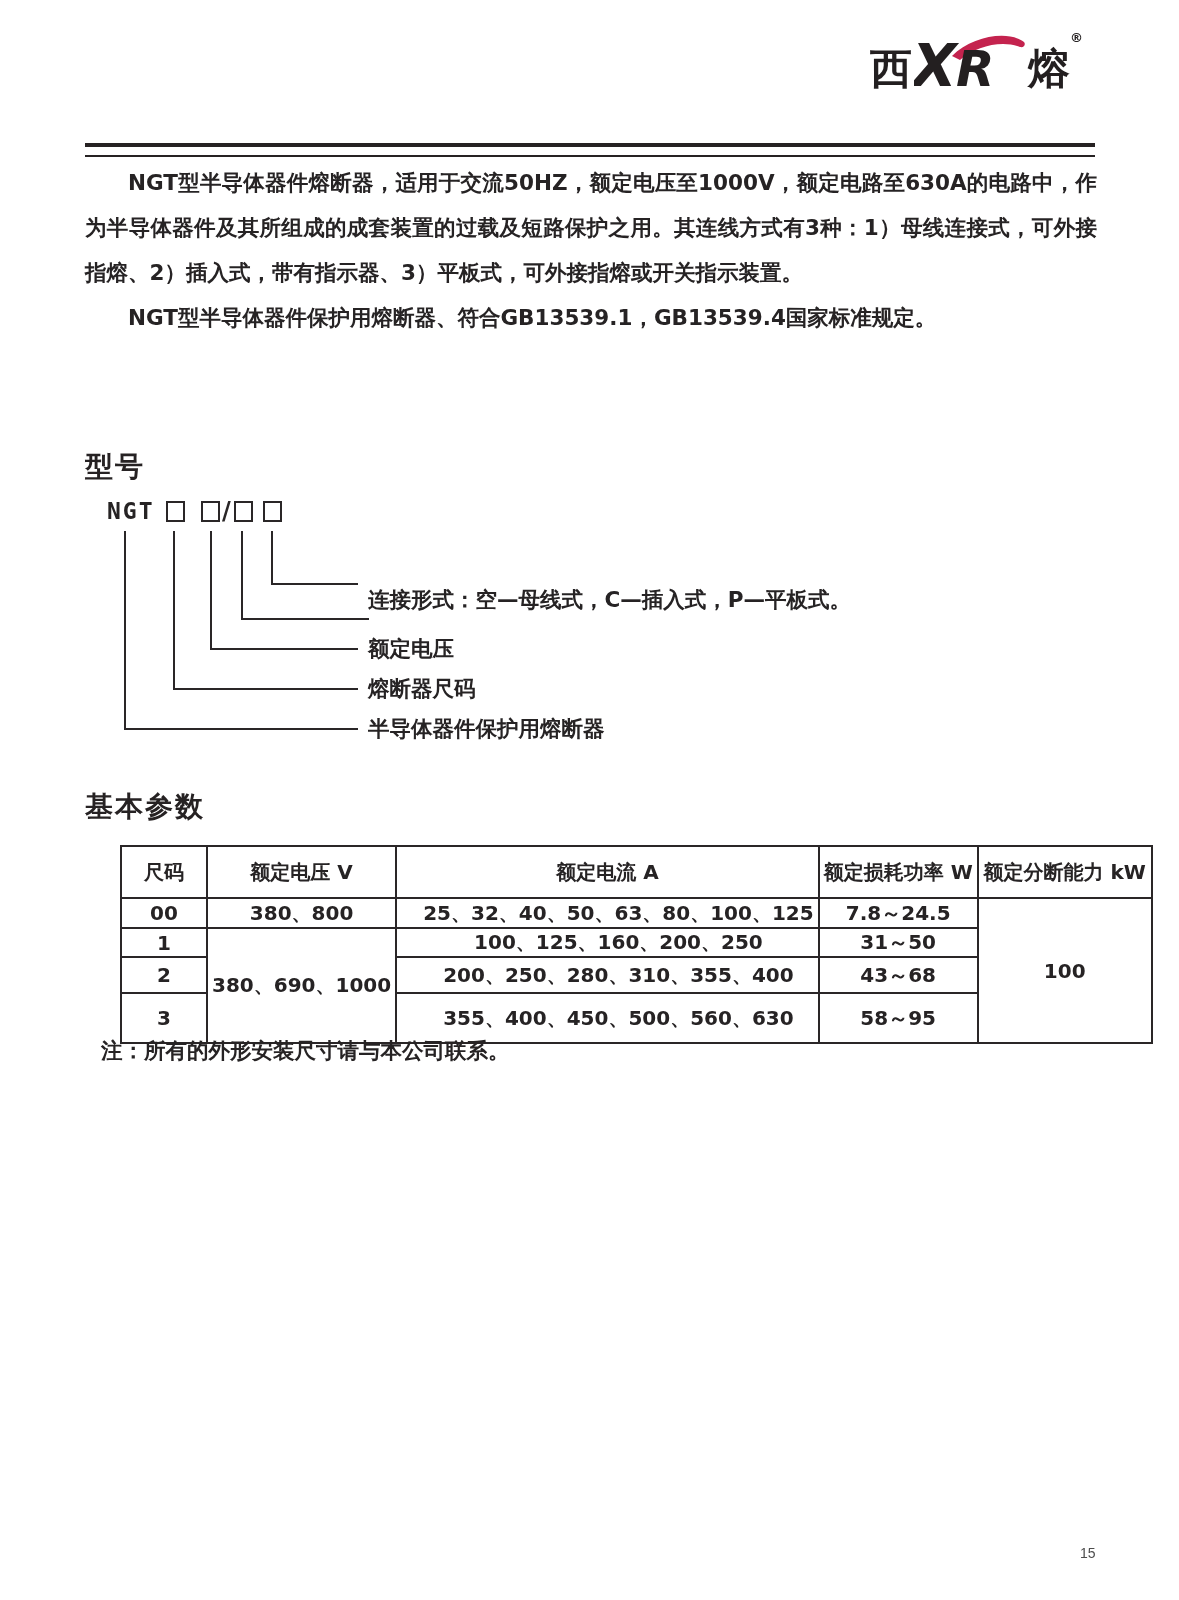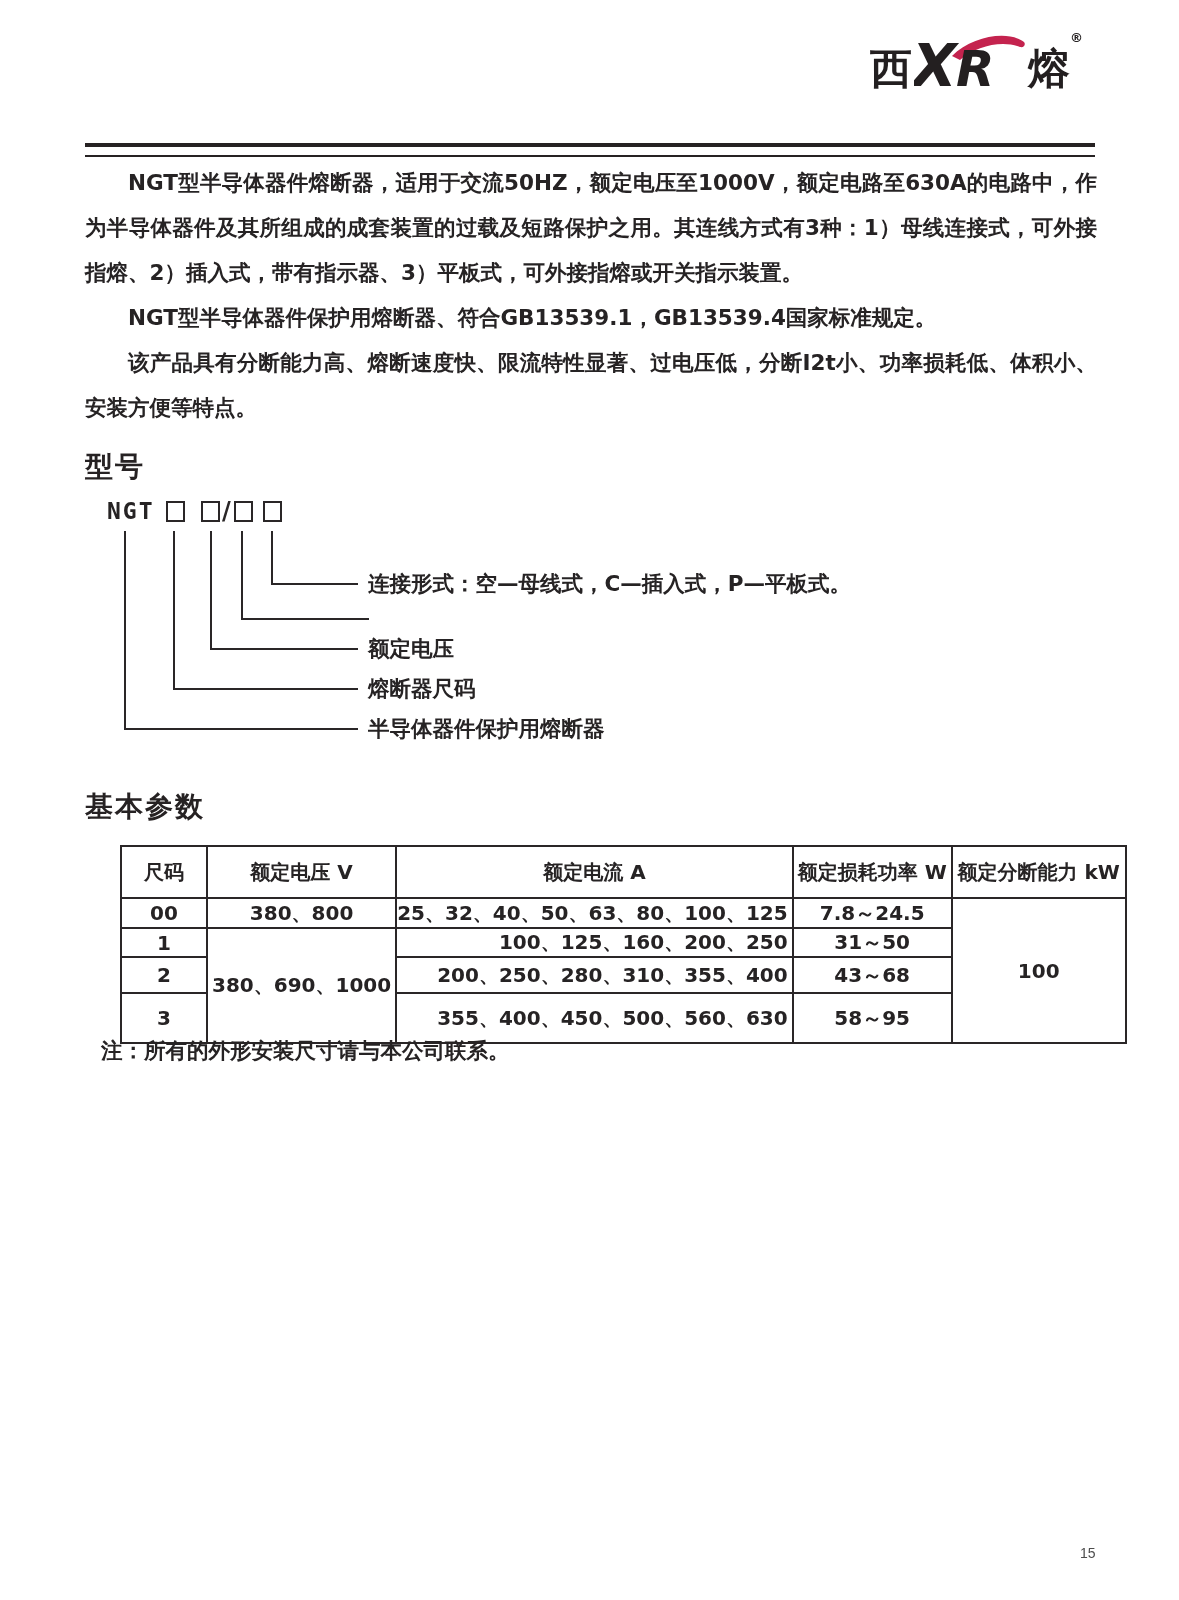--- a/index.html
+++ b/index.html
@@ -69,21 +69,21 @@
     position:absolute;left:120px;top:845px;
     border-collapse:collapse;table-layout:fixed;
     font-size:20px;font-weight:700;color:#262324;
   }
   .params-table td,.params-table th{
     border:2px solid #2a2627;
     text-align:center;vertical-align:middle;
     padding:0 4px;overflow:hidden;white-space:nowrap;
   }
   .params-table th{font-weight:700;height:50px;}
-  .params-table td.cur{text-align:right;padding-left:0;margin-left:36px;}
+  .params-table td.cur{text-align:center;padding-left:26px;margin-left:36px;}
   .r0 td{height:28px;}
   .r1 td{height:26px;}
   .r2 td{height:34px;}
   .r3 td{height:48px;}
   
   .note{
     position:absolute;left:85px;top:1036px;
     font-size:21.5px;font-weight:700;color:#262324;margin-left:16px;
   }
   
@@ -110,21 +110,20 @@
     </svg>
     <span class="hanzi">熔</span>
     <span class="reg">®</span>
   </div>
 
   <div class="title-rule"></div>
 
   <div class="intro">
     <p>NGT型半导体器件熔断器，适用于交流50HZ，额定电压至1000V，额定电路至630A的电路中，作为半导体器件及其所组成的成套装置的过载及短路保护之用。其连线方式有3种：1）母线连接式，可外接指熔、2）插入式，带有指示器、3）平板式，可外接指熔或开关指示装置。</p>
     <p>NGT型半导体器件保护用熔断器、符合GB13539.1，GB13539.4国家标准规定。</p>
-    <p>该产品具有分断能力高、熔断速度快、限流特性显著、过电压低，分断I2t小、功率损耗低、体积小、安装方便等特点。</p>
   </div>
 
   <div class="sec-heading" style="top:448px;">型号</div>
 
   <div class="diagram">
     <span class="model-prefix">NGT</span>
     <div class="digit-box" style="left:166px;"></div>
     <div class="digit-box" style="left:201px;"></div>
     <span class="model-slash">/</span>
     <div class="digit-box" style="left:234px;"></div>
@@ -135,21 +134,21 @@
     <div class="dline v" style="left:210px;top:36px;height:119px;"></div>
     <div class="dline v" style="left:241px;top:36px;height:89px;"></div>
     <div class="dline v" style="left:271px;top:36px;height:54px;"></div>
 
     <div class="dline h" style="left:271px;top:88px;width:87px;"></div>
     <div class="dline h" style="left:241px;top:123px;width:128px;"></div>
     <div class="dline h" style="left:210px;top:153px;width:148px;"></div>
     <div class="dline h" style="left:173px;top:193px;width:185px;"></div>
     <div class="dline h" style="left:124px;top:233px;width:234px;"></div>
 
-    <div class="dlabel" style="top:74px;">连接形式：空—母线式，C—插入式，P—平板式。</div>
+    <div class="dlabel" style="top:90px;">连接形式：空—母线式，C—插入式，P—平板式。</div>
     <div class="dlabel" style="top:139px;">额定电压</div>
     <div class="dlabel" style="top:179px;">熔断器尺码</div>
     <div class="dlabel" style="top:219px;">半导体器件保护用熔断器</div>
   </div>
 
   <div class="sec-heading" style="top:788px;text-align:right;">基本参数</div>
 
   <table class="params-table">
     <colgroup>
       <col style="width:86px">

